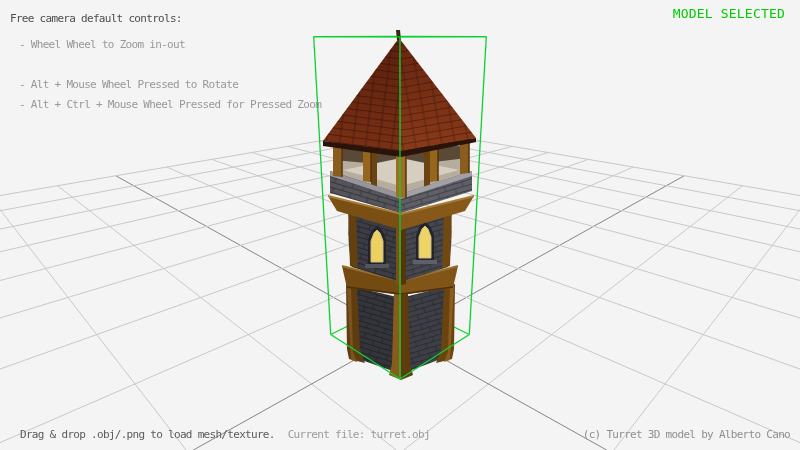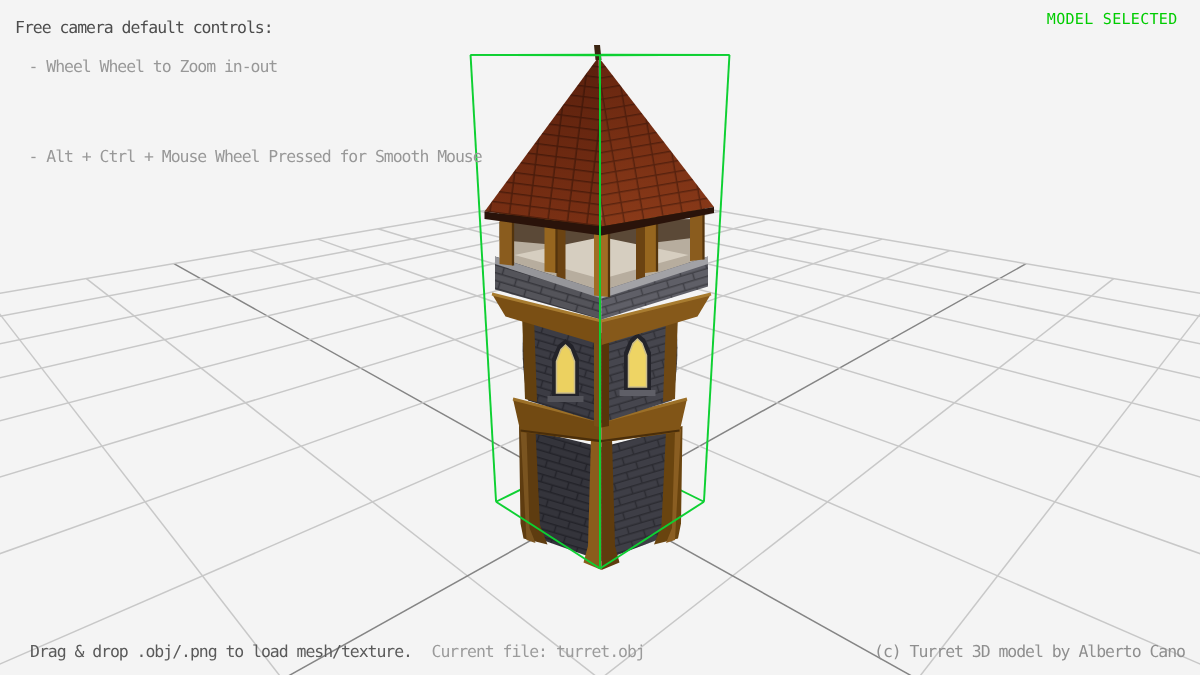--- a/index.html
+++ b/index.html
@@ -6,21 +6,21 @@
   body{width:800px;height:450px;overflow:hidden;background:#f4f4f4;}
   #stage{position:relative;width:800px;height:450px;font-family:"DejaVu Sans Mono","Liberation Mono",monospace;}
   #scene{position:absolute;left:0;top:0;}
   .hud{position:absolute;white-space:pre;font-size:11px;letter-spacing:-0.7px;line-height:12px;}
   .hud-title{left:10px;top:13px;color:#4d4d4d;}
   .hud-line{left:19px;color:#989898;}
   .hud-line.l0{top:39px;}
   .hud-line.l1{top:59px;}
   .hud-line.l2{top:79px;}
   .hud-line.l3{top:99px;}
-  .hud-status{right:15px;top:8px;color:#00cc00;font-size:10px;letter-spacing:0.2px;margin-left:32px;}
+  .hud-status{right:15px;top:8px;color:#00cc00;font-size:13px;letter-spacing:0.2px;margin-left:32px;}
   .hud-bottom-left{left:20px;top:429px;color:#5a5a5a;}
   .hud-bottom-left .file{color:#9b9b9b;margin-left:13px;}
   .hud-bottom-right{right:10px;top:429px;color:#8f8f8f;}
 </style>
 </head>
 <body>
 
 <div id="stage">
 
   <svg id="scene" width="800" height="450" viewBox="0 0 800 450">
@@ -183,17 +183,18 @@
         <line x1="313.7" y1="36.6" x2="330.7" y2="334.5" stroke="#0ed032" stroke-width="1.3"></line>
         <line x1="486.3" y1="36.6" x2="469.3" y2="334.5" stroke="#0ed032" stroke-width="1.3"></line>
         <line x1="400.0" y1="36.8" x2="400.0" y2="379.0" stroke="#0ed032" stroke-width="1.3"></line>
         <line x1="330.7" y1="334.5" x2="400.0" y2="379.0" stroke="#0ed032" stroke-width="1.3"></line>
         <line x1="469.3" y1="334.5" x2="400.0" y2="379.0" stroke="#0ed032" stroke-width="1.3"></line>
       </g>
   </svg>
 
   <div class="hud hud-title">Free camera default controls:</div>
   <div class="hud hud-line l0">- Wheel Wheel to Zoom in-out</div>
-  <div class="hud hud-line l3">- Alt + Ctrl + Mouse Wheel Pressed for Smooth Mouse</div>
+  <div class="hud hud-line l2">- Alt + Mouse Wheel Pressed to Rotate</div>
+  <div class="hud hud-line l3">- Alt + Ctrl + Mouse Wheel Pressed for Pressed Zoom</div>
   <div class="hud hud-status">MODEL SELECTED</div>
   <div class="hud hud-bottom-left"><span>Drag &amp; drop .obj/.png to load mesh/texture.</span><span class="file">Current file: turret.obj</span></div>
   <div class="hud hud-bottom-right">(c) Turret 3D model by Alberto Cano</div>
 </div>
 
 </body></html>

